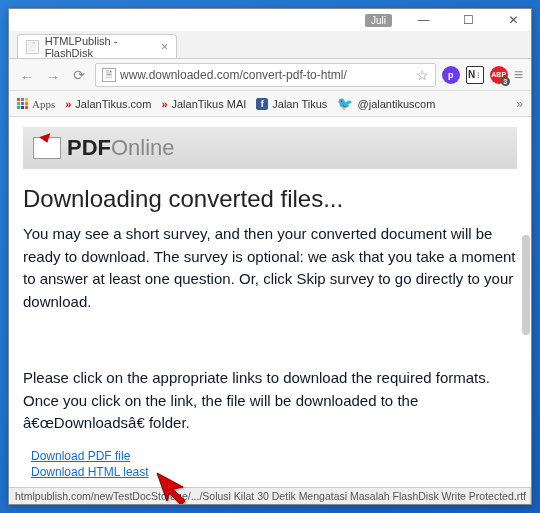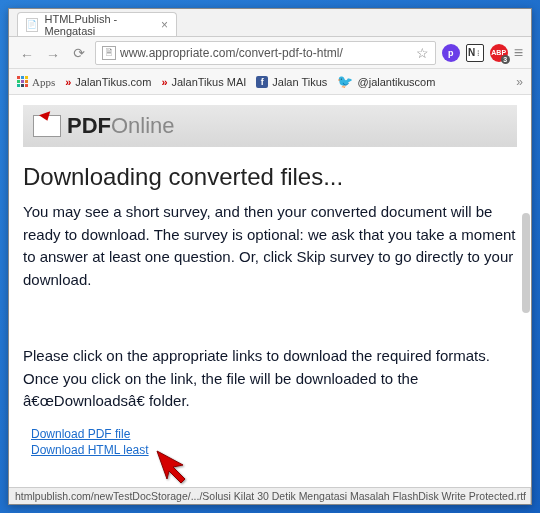--- a/index.html
+++ b/index.html
@@ -48,36 +48,42 @@
 .arrow-cursor svg { filter: drop-shadow(1px 1px 1px rgba(0,0,0,0.4)); }
 .statusbar { position: absolute; bottom: 0; left: 0; background: #eee; font-size: 10.5px; color: #555; padding: 2px 6px; border-top: 1px solid #ccc; border-right: 1px solid #ccc; white-space: nowrap; overflow: hidden; max-width: 100%; }
 .scrollbar { position: absolute; right: 1px; top: 118px; width: 8px; height: 100px; background: #ccc; border-radius: 4px; }
 </style>
 </head>
 <body>
 
 <div class="desktop">
   <div class="window">
 
+    <div class="titlebar">
+      <span class="titlebar-user">Juli</span>
+      <div class="winbtn">—</div>
+      <div class="winbtn">☐</div>
+      <div class="winbtn">✕</div>
+    </div>
 
     <div class="tabs-row">
       <div class="tab">
         <span class="tab-icon">📄</span>
-        <span>HTMLPublish - Mengatasi</span>
+        <span>HTMLPublish - FlashDisk</span>
         <span class="tab-close">×</span>
       </div>
     </div>
 
     <div class="toolbar">
       <div class="navbtn">←</div>
       <div class="navbtn">→</div>
       <div class="navbtn">⟳</div>
       <div class="urlbar">
         <span class="urlbar-icon">🗎</span>
-        <span class="urlbar-text">www.appropriate.com/convert-pdf-to-html/</span>
+        <span class="urlbar-text">www.downloaded.com/convert-pdf-to-html/</span>
         <span class="urlbar-star">☆</span>
       </div>
       <div class="ext-icon ext-purple">p</div>
       <div class="ext-icon ext-n">N<span style="font-size:6px">⋮</span></div>
       <div class="ext-icon ext-abp">ABP</div>
       <div class="menubtn">≡</div>
     </div>
 
     <div class="bookmarks">
       <div class="bm-item bm-apps">

